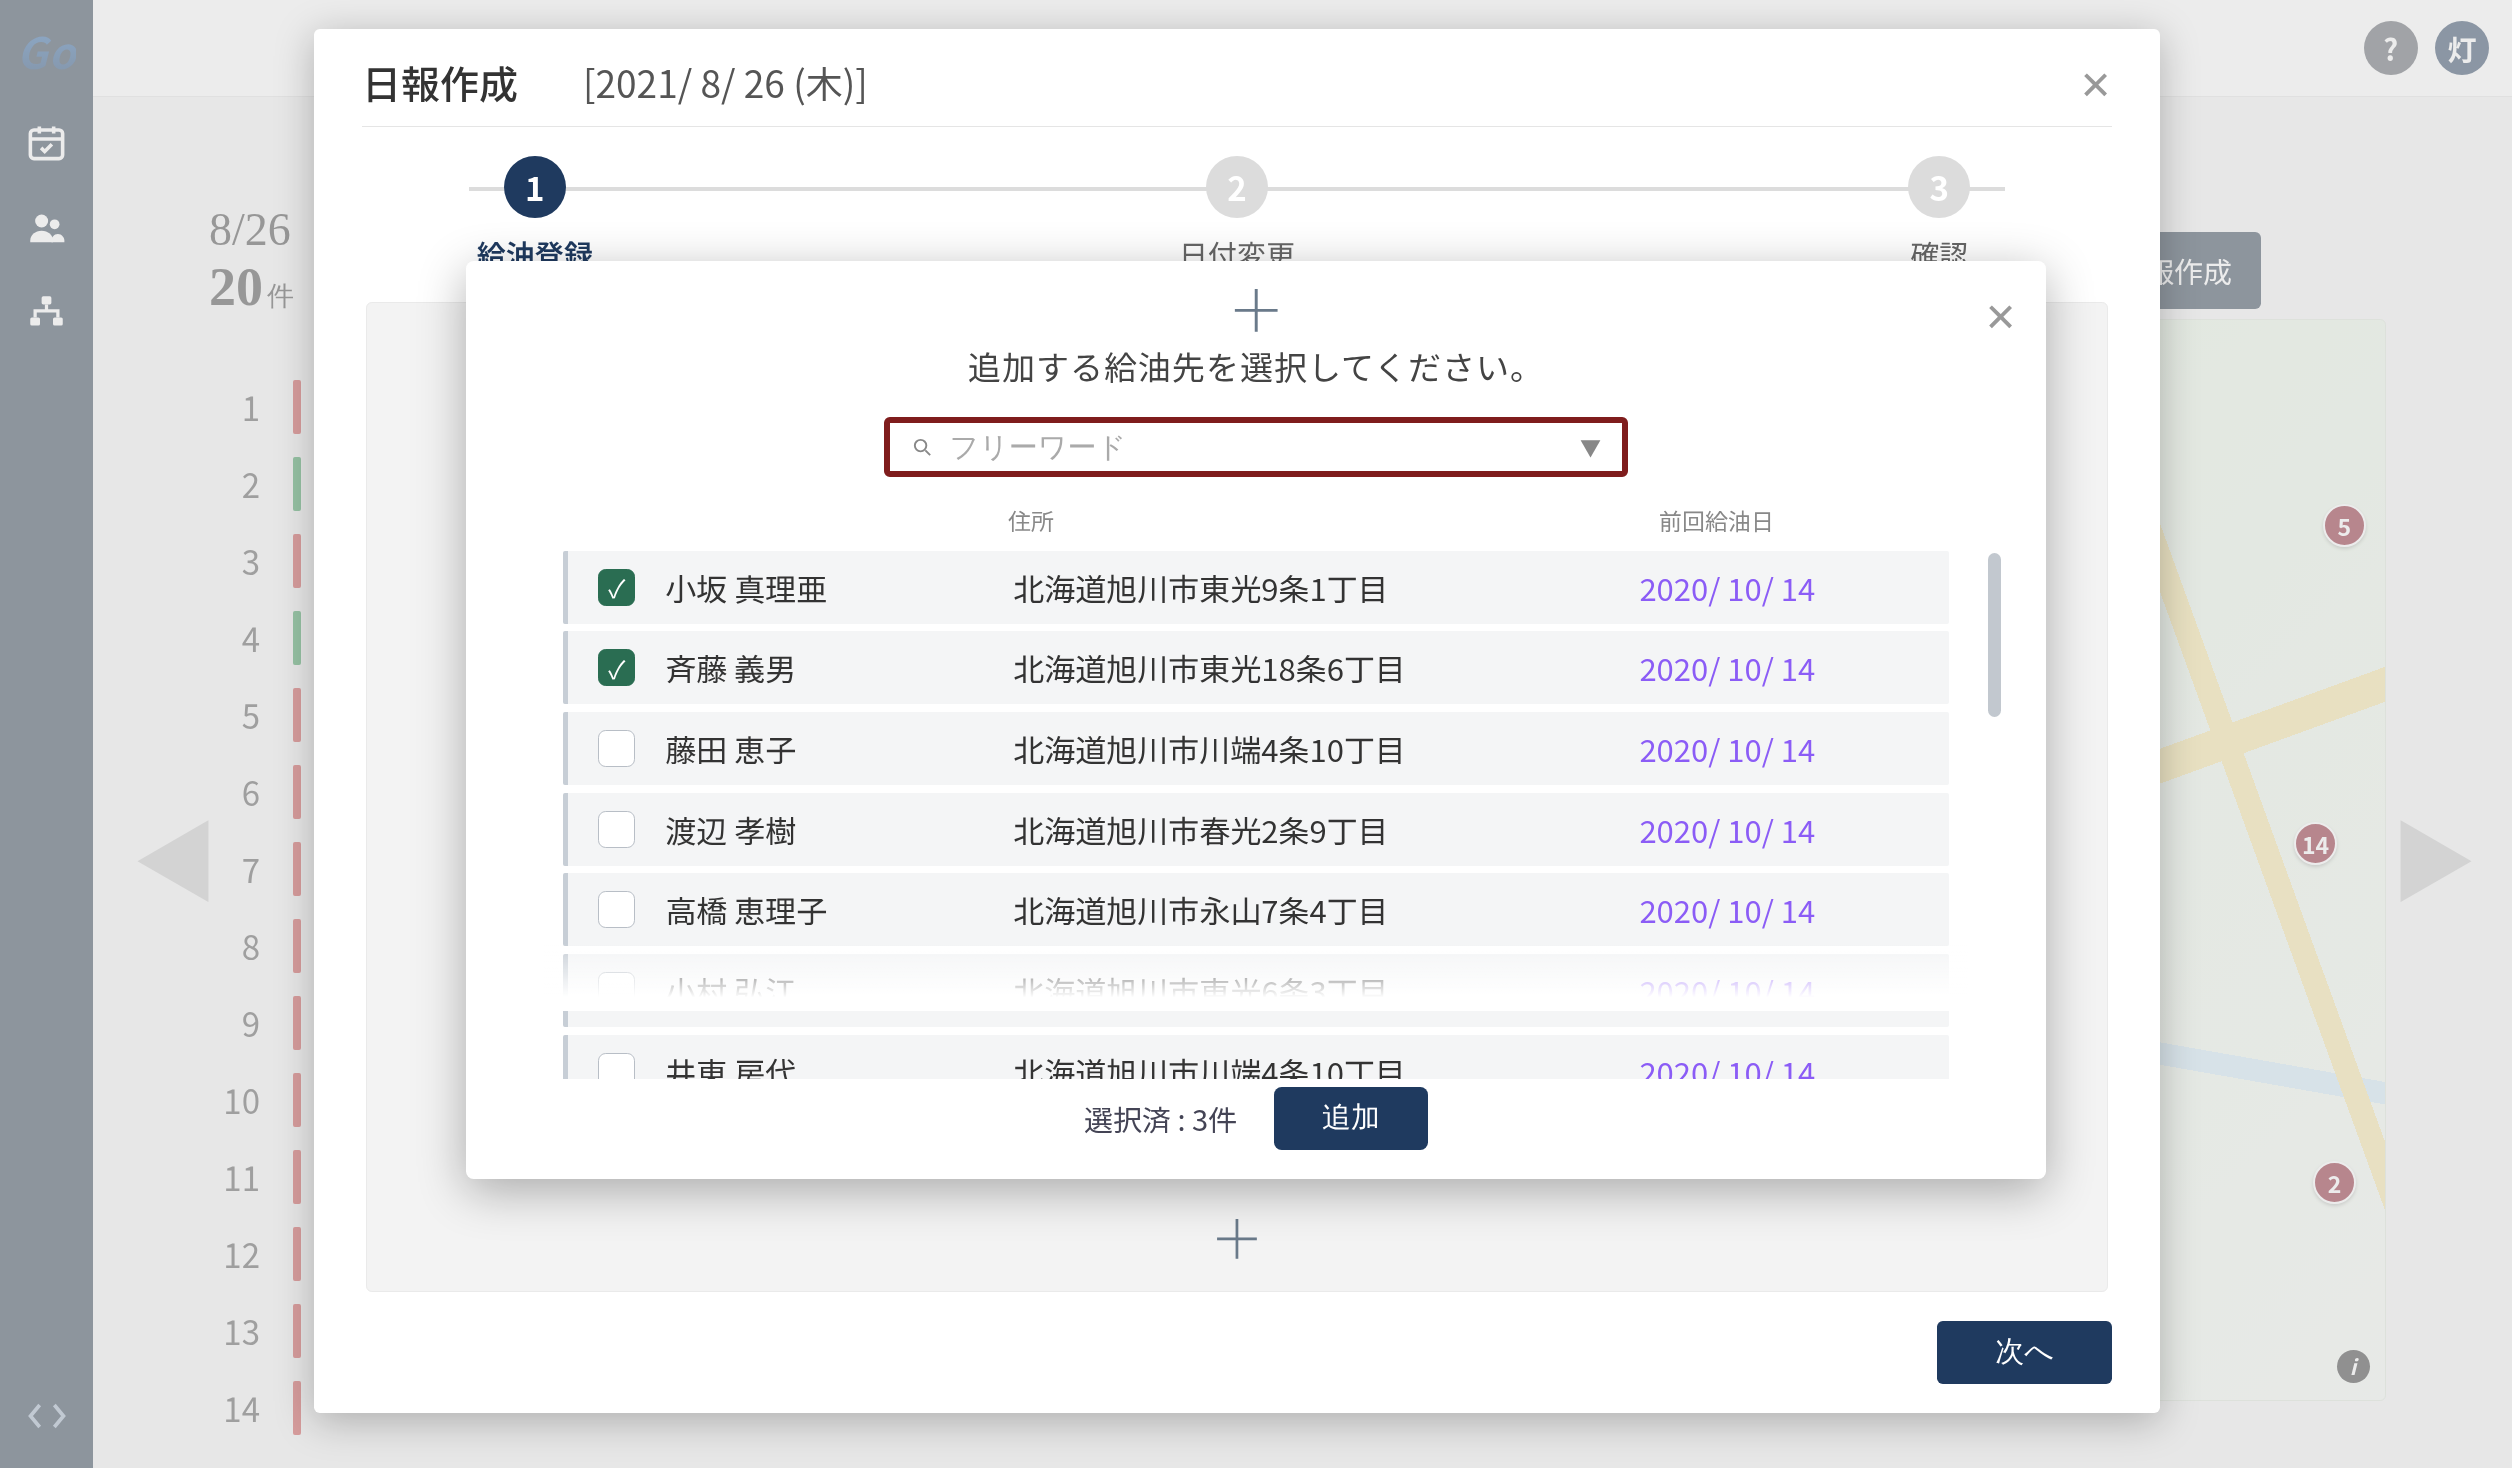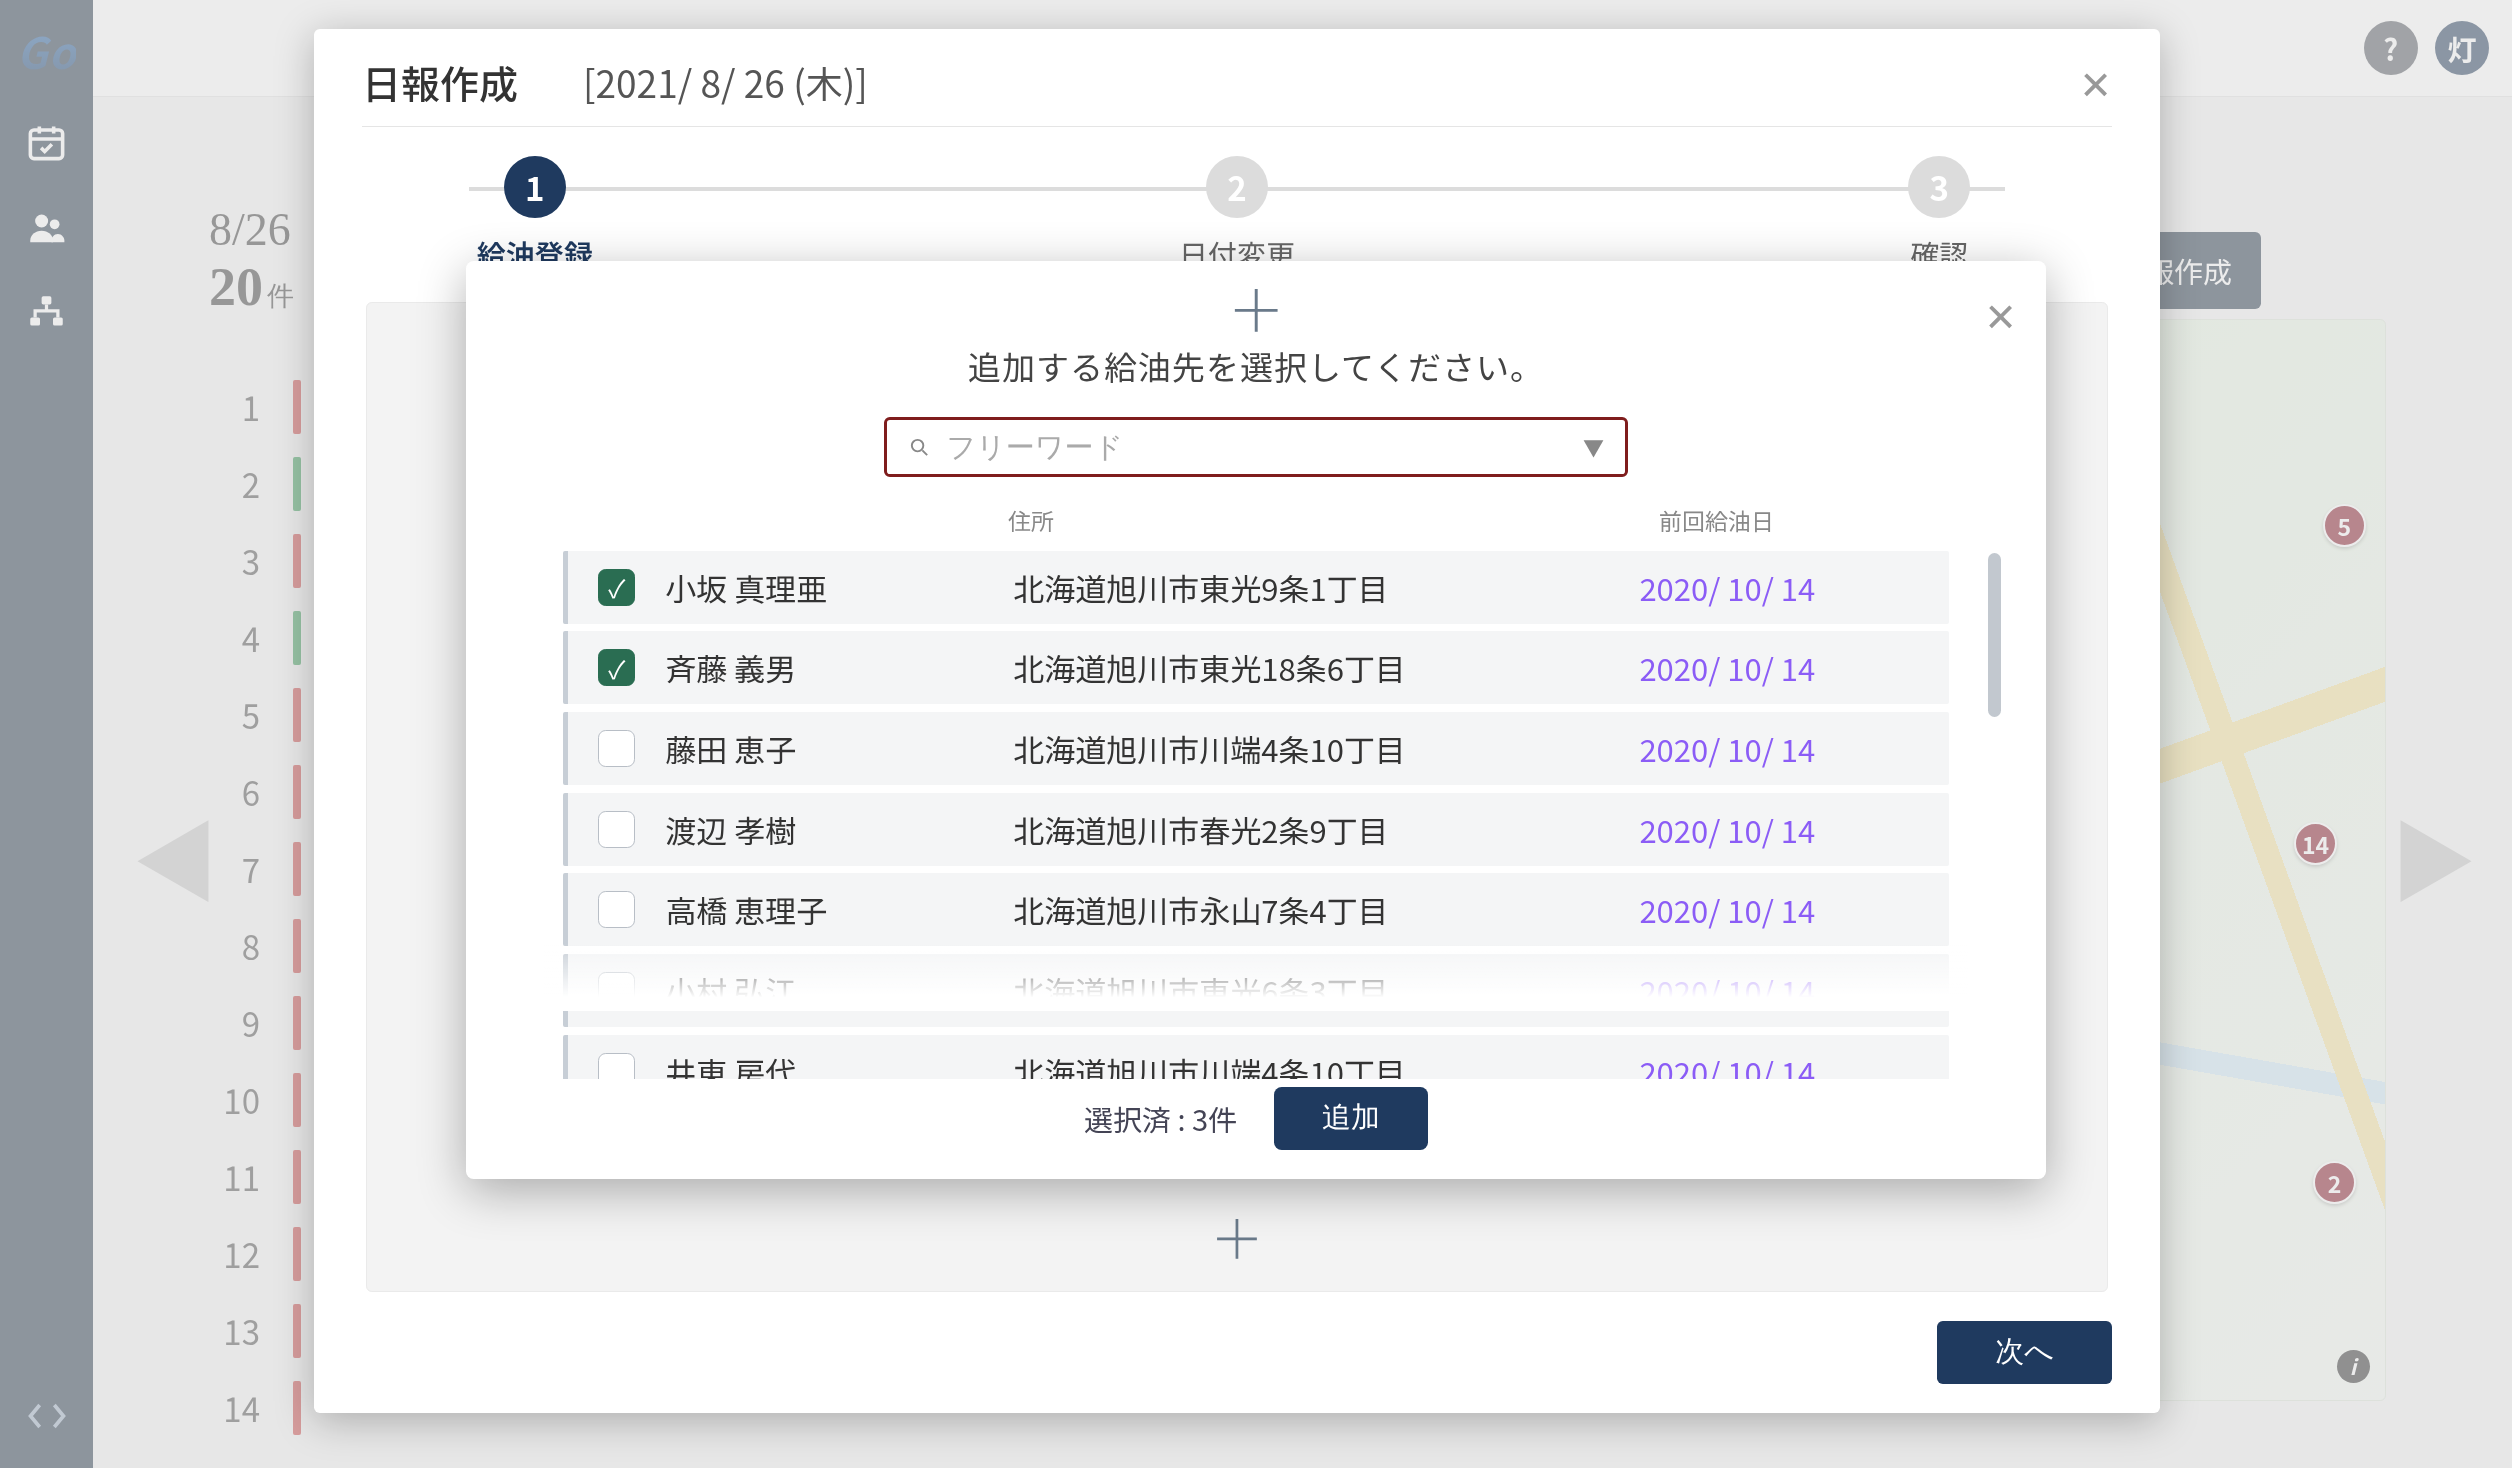--- a/index.html
+++ b/index.html
@@ -150,21 +150,21 @@
     box-shadow:0 11.6px 48px rgba(0,0,0,.30);
     z-index:5;
     padding: 17.4px 39px 29px 39px;
     display:flex; flex-direction:column;
   }
   .m2-plus { text-align:center; font-size:58px; color:#6a7a8a; line-height:1; font-weight:300;}
   .m2-close { position:absolute; top:25px; right:29px; font-size:39px; color:#999; cursor:pointer;}
   .m2-title { text-align:center; font-size:33px; color:#444; margin-top:5.8px; letter-spacing:1px;}
   .m2-search {
     margin:27px auto 25px auto; width:744px; height:60px;
-    border:3px solid #7f1d1d; border-radius:5.8px;
+    border:6px solid #7f1d1d; border-radius:5.8px;
     display:flex; align-items:center; padding:0 21px; gap:15.5px;
     background:#fff;
   }
   .m2-search input {
     flex:1; border:none; outline:none; font-size:29px; color:#555; background:transparent;
   }
   .m2-search input::placeholder{color:#aaa;}
   .m2-search .sicon{color:#888;font-size:27px;}
   .m2-search .caret{color:#888;font-size:21px;}
 

